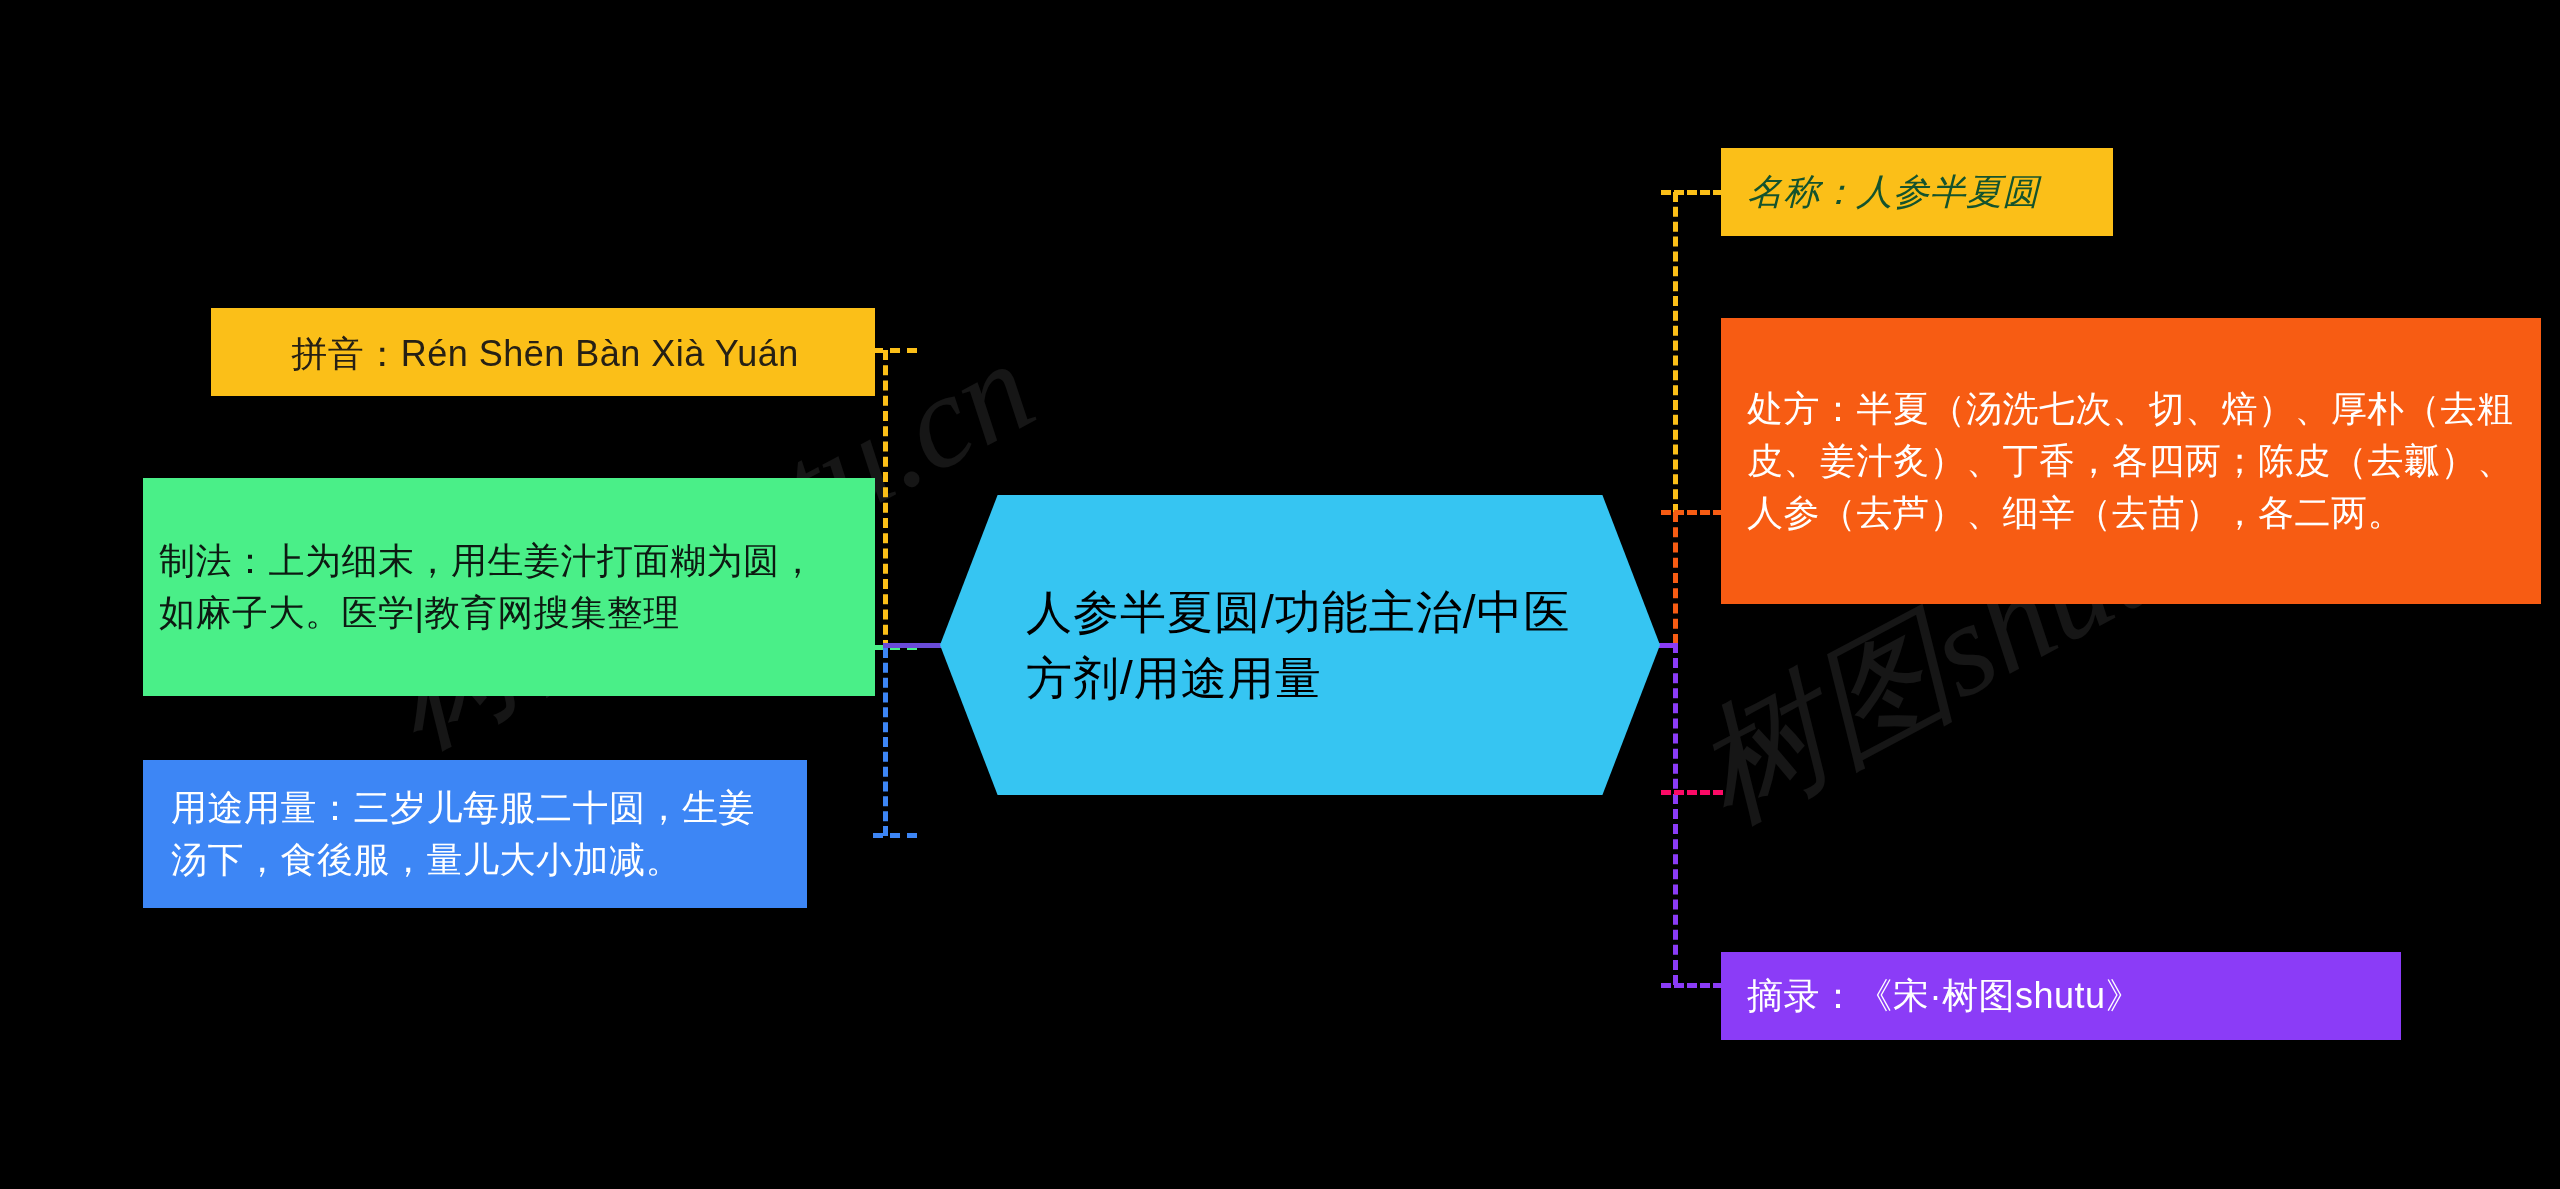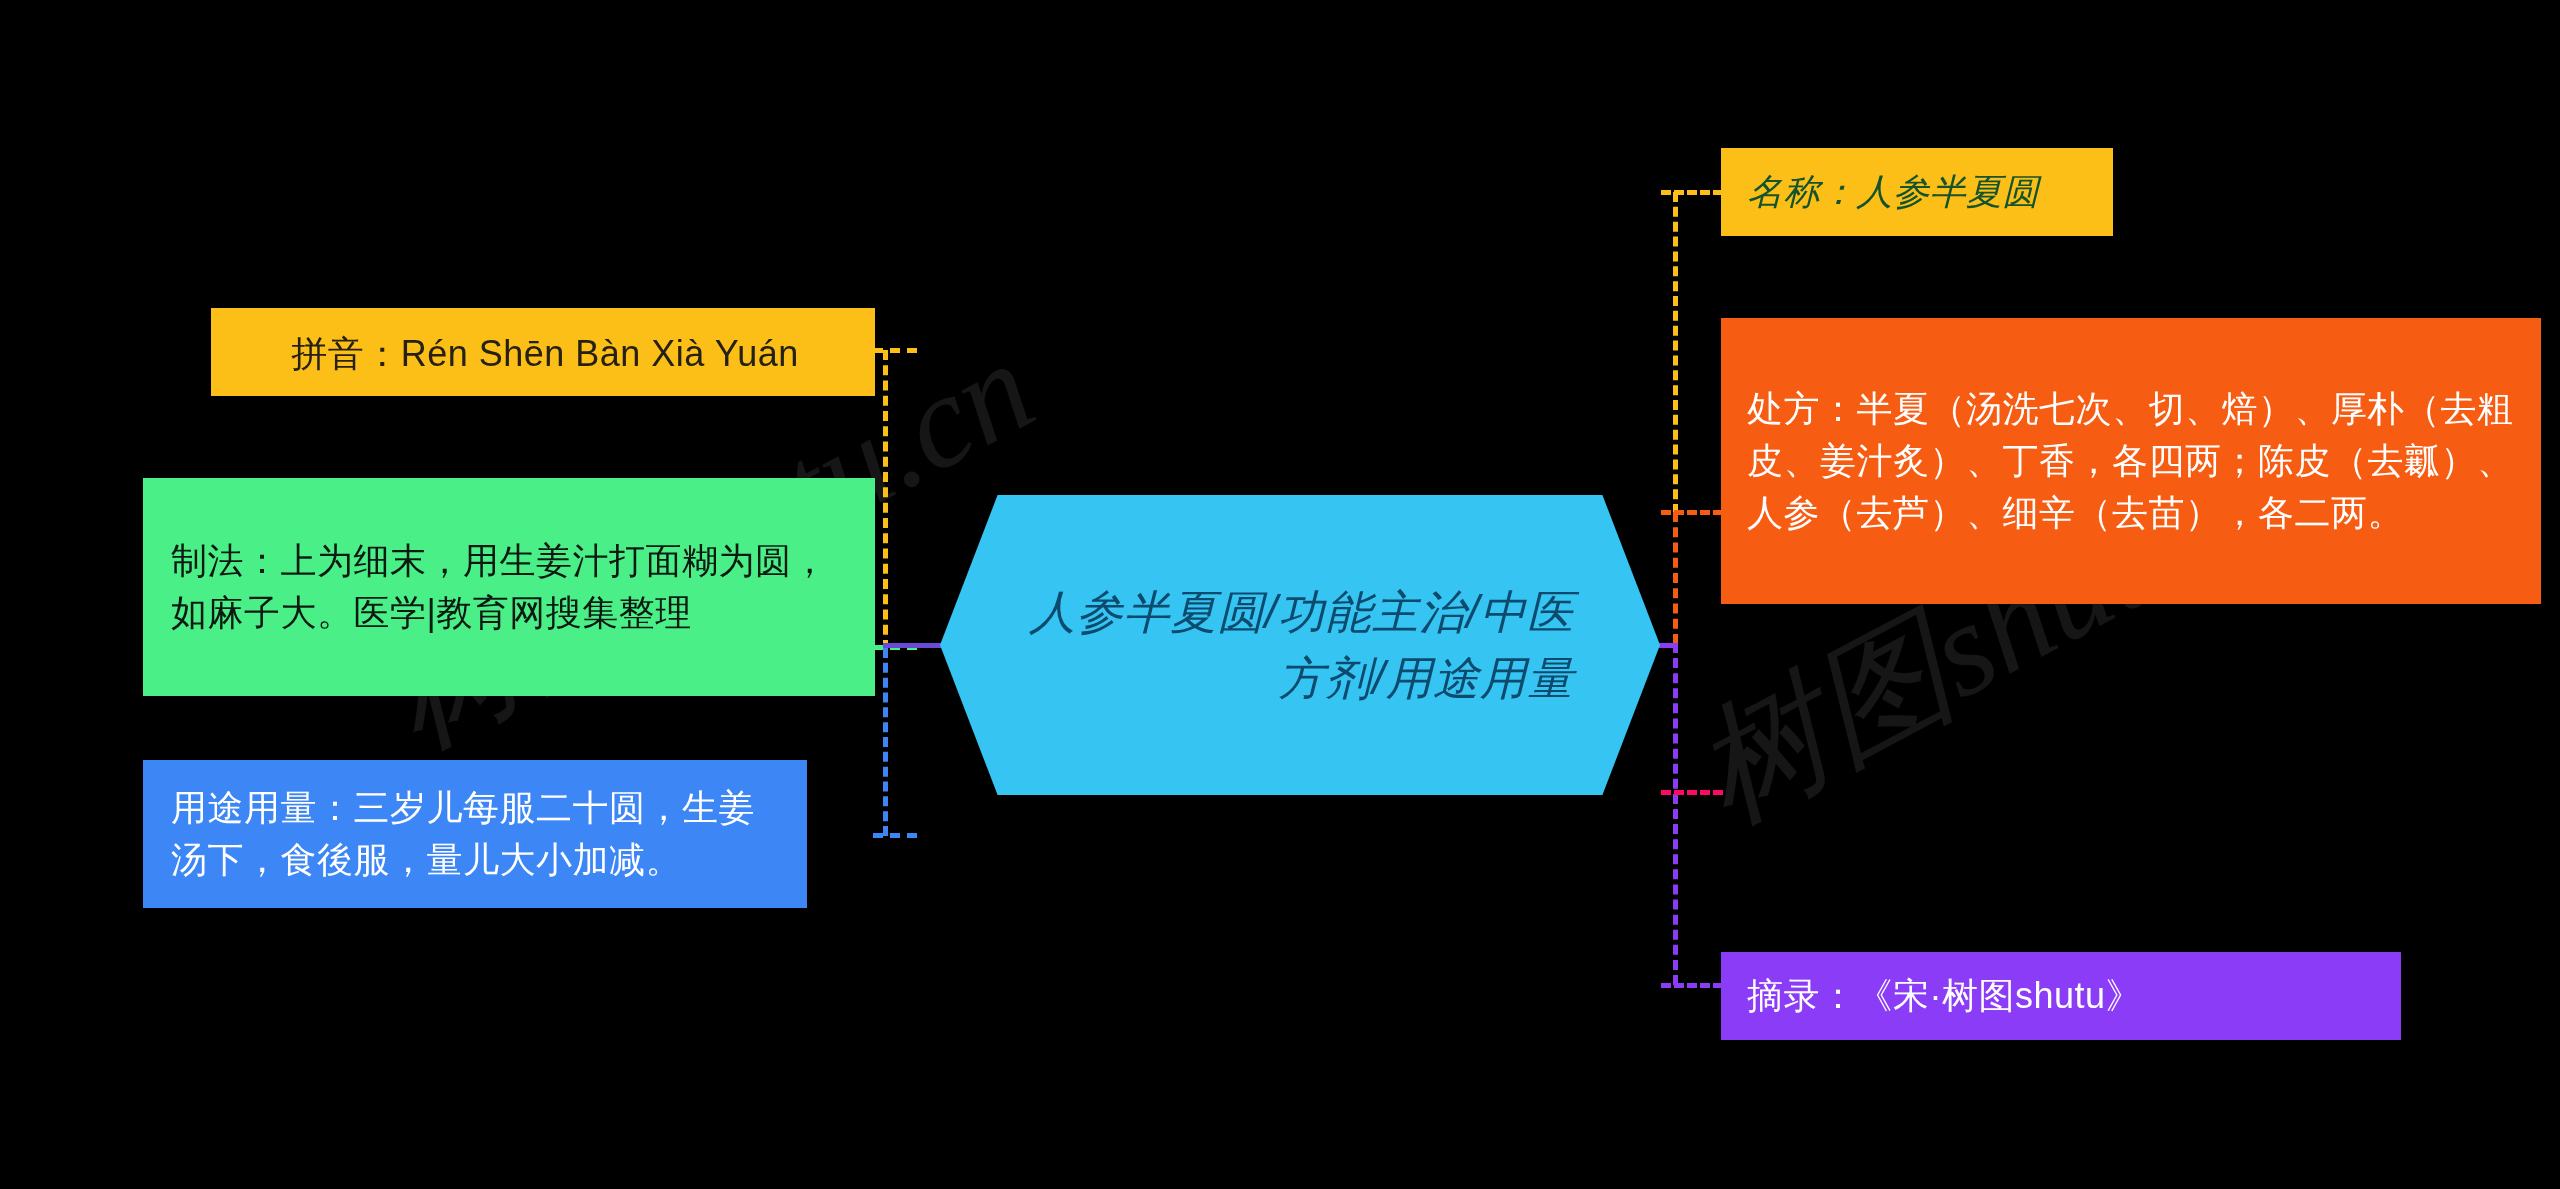--- a/index.html
+++ b/index.html
@@ -49,39 +49,38 @@
   .node-pinyin {
     left: 211px; top: 308px; width: 664px; min-height: 88px;
     background: #FBBF18; color: #262015;
     font-size: 36px; padding: 14px 26px 10px 30px;
   }
   .node-pinyin .node-text { text-align: center; }
 
   .node-zhifa {
     left: 143px; top: 478px; width: 732px; min-height: 218px;
     background: #4AEF88; color: #0d1a12;
-    font-size: 36px; padding: 20px 24px 20px 28px;
+    font-size: 36px; padding: 20px 24px 20px 16px;
   }
 
   .node-yongtu {
     left: 143px; top: 760px; width: 664px; min-height: 148px;
     background: #3D86F5; color: #ffffff;
     font-size: 36px; padding: 18px 24px 18px 28px;
   }
 
   
   .node-center {
     left: 940px; top: 495px; width: 720px; height: 300px;
-    background: #36C5F2; color: #0c4a6e;
+    background: #36C5F2; color: #000000;
     font-size: 46px; padding: 0 86px;
-    justify-content: center; text-align: right;
+    justify-content: center; text-align: left;
     clip-path: polygon(8% 0%, 92% 0%, 100% 50%, 92% 100%, 8% 100%, 0% 50%);
     letter-spacing: 1px;
     z-index: 6;
-    font-style: italic;
   }
 
   
   .node-mingcheng {
     left: 1721px; top: 148px; width: 392px; min-height: 88px;
     background: #FBBF18; color: #14532d;
     font-size: 36px; padding: 14px 22px 14px 26px; font-style: italic;
   }
 
   .node-chufang {

